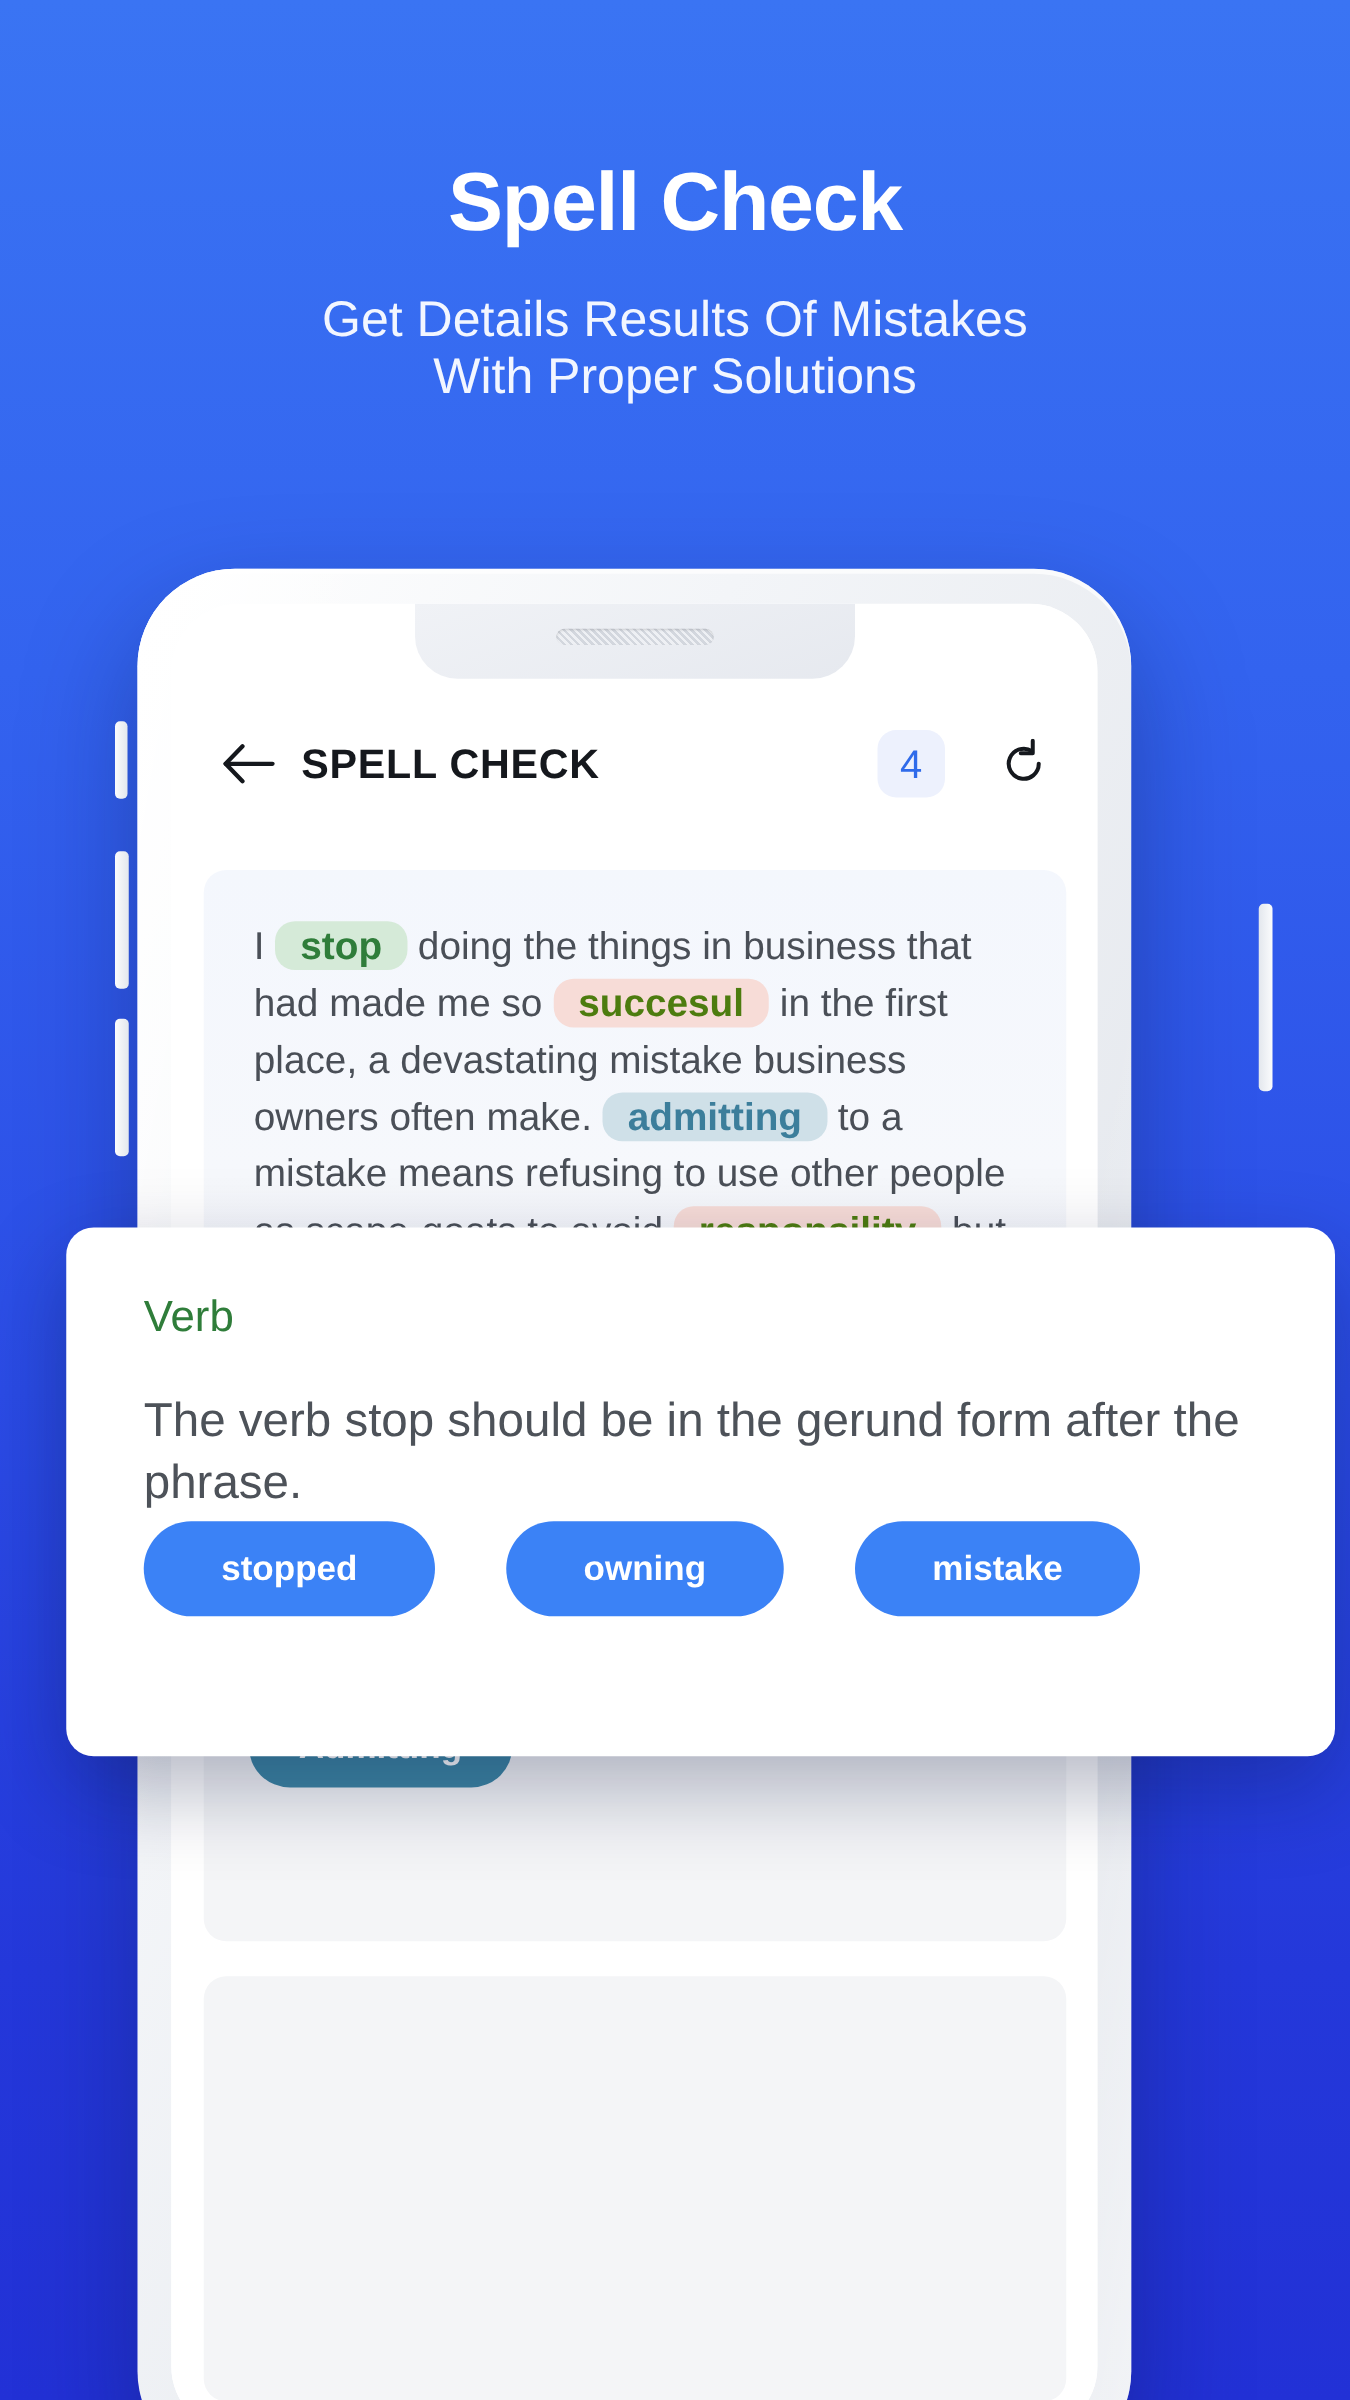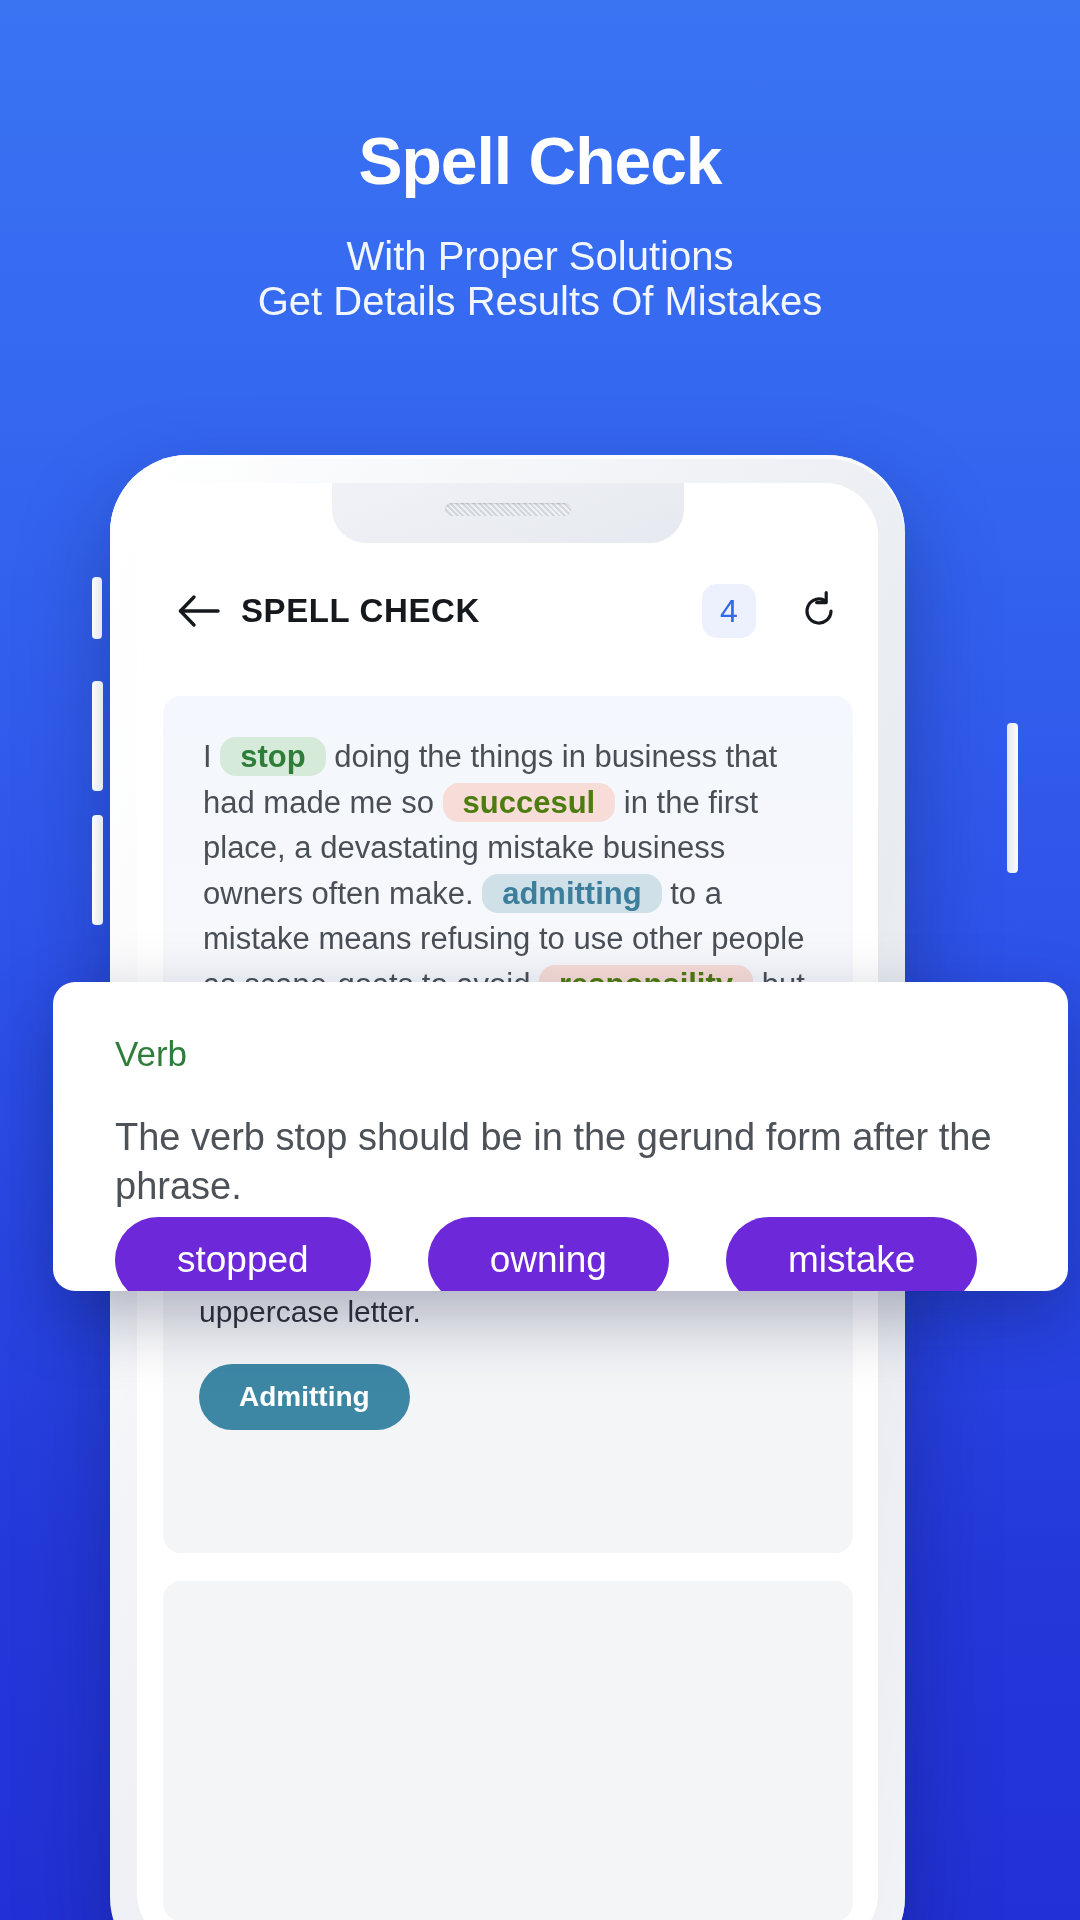--- a/index.html
+++ b/index.html
@@ -123,48 +123,48 @@
     font-size:28px; font-weight:bold;
     padding:17px 40px; border-radius:34px; cursor:pointer;
   }
   .issue-card2 {
     position:absolute; top:1098px; left:26px; width:690px; height:340px;
     background:#f4f5f7; border-radius:18px;
   }
 
   
   .popup {
-    position:absolute; left:53px; top:982px; width:1015px; height:309px;
+    position:absolute; left:53px; top:982px; width:1015px; height:423px;
     background:#ffffff; border-radius:22px;
     box-shadow: 0 26px 70px rgba(8,18,60,.30);
     padding:52px 62px 0 62px;
     overflow:hidden;
     z-index:20;
   }
   .popup-cat { font-size:35px; color:#2f7d3a; font-weight:500; }
   .popup-desc {
     margin-top:39px; font-size:38px; line-height:1.30;
     color:#4d5259; font-weight:400;
   }
   .popup-chips { position:absolute; left:62px; top:235px; display:flex; gap:57px; }
   .chip {
-    background:#6d28d9; color:#ffffff;
-    font-size:37px; font-weight:normal;
+    background:#3b82f6; color:#ffffff;
+    font-size:28px; font-weight:bold;
     padding:22px 62px; border-radius:44px;
     white-space:nowrap; cursor:pointer;
   }
 </style>
 </head>
 <body>
 
 <div class="promo">
   <div class="promo-title">Spell Check</div>
   <div class="promo-sub">
+    <div>Get Details Results Of Mistakes</div>
     <div>With Proper Solutions</div>
-    <div>Get Details Results Of Mistakes</div>
   </div>
 </div>
 
 <div class="phone-wrap">
 
   <div class="phone-body"></div>
   <div class="phone-bezel-sheen"></div>
 
   <div class="btn-side btn-silent"></div>
   <div class="btn-side btn-volup"></div>

